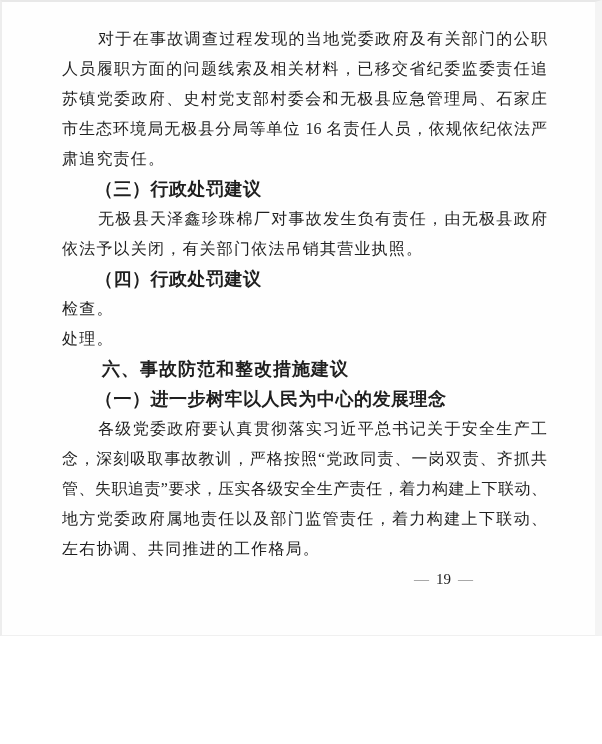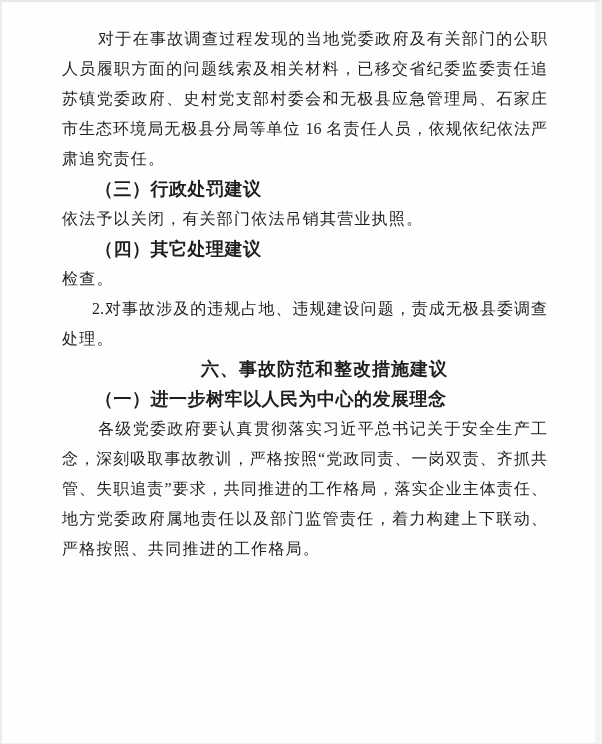--- a/index.html
+++ b/index.html
@@ -3,21 +3,21 @@
 <meta charset="utf-8">
 <style>
   html, body {
     margin: 0;
     padding: 0;
     background: #ffffff;
   }
   .page {
     position: relative;
     width: 602px;
-    height: 744px;
+    height: 636px;
     box-sizing: border-box;
     background: #fefefe;
     border-top: 2px solid #e8e8e8;
     border-left: 2px solid #ededed;
     border-right: 7px solid #f4f4f4;
     border-bottom: 1px solid #f0f0f0;
     overflow: hidden;
     font-family: "Liberation Serif", "DejaVu Serif", serif;
     color: #1f1f1f;
   }
@@ -49,21 +49,20 @@
     padding-left: 33px;
     letter-spacing: 0.5px;
   }
   
   .hh {
     font-weight: bold;
     font-size: 18px;
     padding-left: 40px;
     letter-spacing: 1px;
     font-family: "Liberation Sans", "DejaVu Sans", sans-serif;
-    text-align: center;
   }
   .footer {
     margin-top: 6px;
     height: 18px;
     line-height: 18px;
     text-align: right;
     padding-right: 74px;
     font-size: 15px;
   }
   .footer .dash {
@@ -79,26 +78,29 @@
 <body>
 
 <div class="page">
   <div class="content">
     <div class="ln j ind">对于在事故调查过程发现的当地党委政府及有关部门的公职</div>
     <div class="ln j">人员履职方面的问题线索及相关材料，已移交省纪委监委责任追</div>
     <div class="ln j">苏镇党委政府、史村党支部村委会和无极县应急管理局、石家庄</div>
     <div class="ln j">市生态环境局无极县分局等单位 16 名责任人员，依规依纪依法严</div>
     <div class="ln short">肃追究责任。</div>
     <div class="ln hk">（三）行政处罚建议</div>
+    <div class="ln j ind">无极县天泽鑫珍珠棉厂对事故发生负有责任，由无极县政府</div>
     <div class="ln short">依法予以关闭，有关部门依法吊销其营业执照。</div>
-    <div class="ln hk">（四）其它处理建议</div>
+    <div class="ln hk">（四）行政处罚建议</div>
     <div class="ln short">检查。</div>
-    <div class="ln j ind-n">2.对事故涉及的违规占地、违规建设问题，责成无极县委调查</div>
     <div class="ln short">处理。</div>
     <div class="ln hh">六、事故防范和整改措施建议</div>
     <div class="ln hk">（一）进一步树牢以人民为中心的发展理念</div>
     <div class="ln j ind">各级党委政府要认真贯彻落实习近平总书记关于安全生产工</div>
     <div class="ln j">念，深刻吸取事故教训，严格按照“党政同责、一岗双责、齐抓共</div>
-    <div class="ln j">管、失职追责”要求，共同推进的工作格局，落实企业主体责任、</div>
+    <div class="ln j">管、失职追责”要求，压实各级安全生产责任，着力构建上下联动、</div>
     <div class="ln j">地方党委政府属地责任以及部门监管责任，着力构建上下联动、</div>
-    <div class="ln short">严格按照、共同推进的工作格局。</div>
+    <div class="ln short">左右协调、共同推进的工作格局。</div>
+    <div class="footer">
+      <span class="dash">—</span><span class="num">19</span><span class="dash">—</span>
+    </div>
   </div>
 </div>
 
 </body></html>

